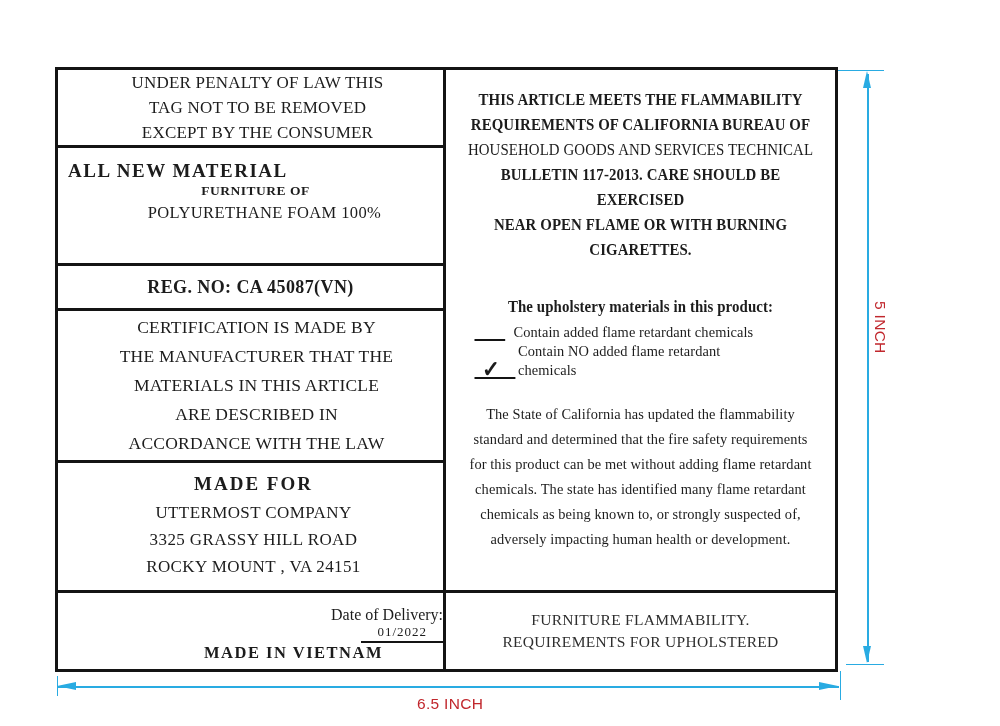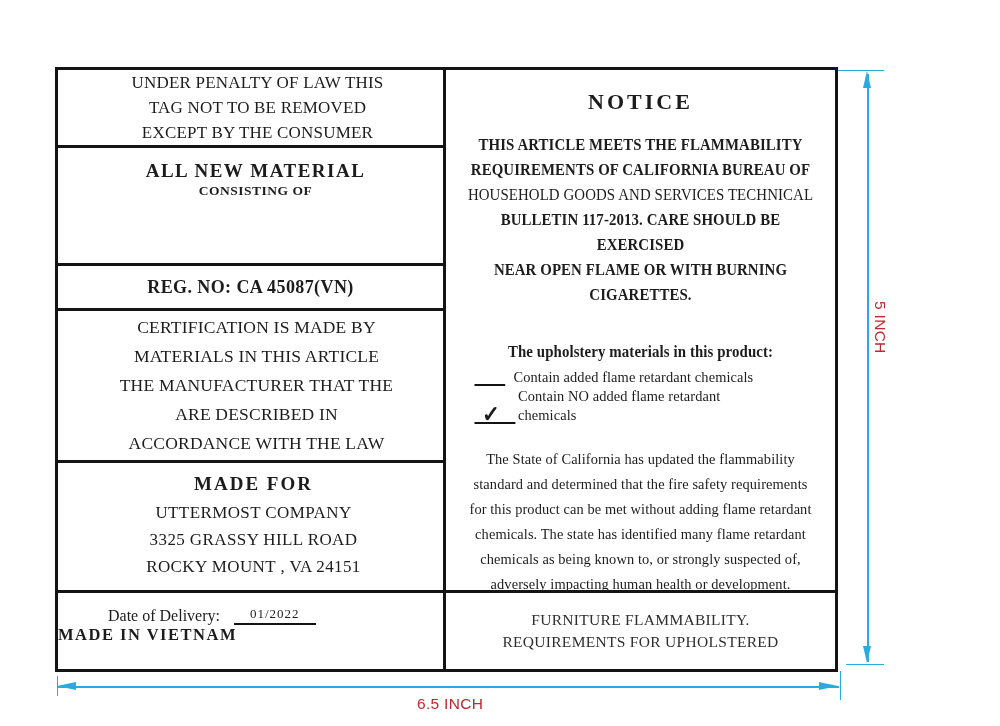--- a/index.html
+++ b/index.html
@@ -12,36 +12,36 @@
                border:3px solid #141414; display:flex; background:#fff;font-family:Liberation Serif, serif; }
   .col-left  { width:388px; border-right:3px solid #141414; display:flex; flex-direction:column; }
   .col-right { flex:1; display:flex; flex-direction:column; }
   .row { border-bottom:3px solid #141414; }
   .row:last-child { border-bottom:none; }
 
   
   .r-penalty { height:78px; display:flex; flex-direction:column; justify-content:center;
                text-align:center; font-size:17px; line-height:25px; padding-left:14px; letter-spacing:.2px; }
   .r-material { height:118px; padding-top:12px; }
-  .mat-title { text-align:center; font-weight:bold; font-size:19px; letter-spacing:1.5px; padding-left:10px; }
+  .mat-title { font-weight:bold; font-size:19px; letter-spacing:1.5px; padding-left:10px; }
   .mat-sub   { text-align:center; font-weight:bold; font-size:13.5px; letter-spacing:.5px; margin-top:1px; padding-left:10px; }
   .mat-item  { font-weight:bold; font-size:15px; margin-top:16px; padding-left:9px; letter-spacing:.2px; }
   .mat-val   { font-size:16.5px; margin-top:4px; text-align:center; padding-left:28px; letter-spacing:.4px; }
   .r-reg { height:45px; display:flex; align-items:center; justify-content:center;
            font-weight:bold; font-size:18px; letter-spacing:.4px; }
   .r-cert { height:152px; display:flex; flex-direction:column; justify-content:center;
             text-align:center; font-size:17.5px; line-height:29px; padding-left:12px; letter-spacing:.2px; }
   .r-made { height:130px; display:flex; flex-direction:column; justify-content:center; text-align:center; padding-left:6px; }
   .made-title { font-weight:bold; font-size:19px; letter-spacing:2px; margin-bottom:4px; }
   .made-line  { font-size:17px; line-height:27px; letter-spacing:.4px; }
   .r-delivery { flex:1; padding-top:13px; }
-  .del-line { padding-left:50px; font-size:16px; display:flex; align-items:flex-end; }
+  .del-line { padding-left:50px; font-size:16px; display:flex; align-items:flex-end;flex-direction:column; }
   .del-value { display:inline-block; font-size:13px; letter-spacing:1px; border-bottom:2px solid #141414;
                margin-left:14px; padding:0 16px 1px 16px; text-align:center; }
-  .vietnam { text-align:left; font-weight:bold; font-size:16.5px; letter-spacing:1.5px; padding-right:60px; }
+  .vietnam { text-align:right; font-weight:bold; font-size:16.5px; letter-spacing:1.5px; padding-right:60px; }
 
   
   .r-notice { height:523px; }
   .notice-title { text-align:center; font-weight:bold; font-size:22px; letter-spacing:3px; margin-top:19px; }
   .cond { transform:scaleX(0.93); transform-origin:50% 50%; }
   .para1 { margin-top:17px; text-align:center; font-size:16px; line-height:25px; letter-spacing:.1px; }
   .para1 .b { font-weight:bold; }
   .uph { margin-top:36px; }
   .uph-head { text-align:center; font-weight:bold; font-size:16px; letter-spacing:.1px; }
   .uph-opts { width:330px; margin:6px 0 0 16px; }
@@ -80,29 +80,30 @@
     <div class="col-left">
 
       <section class="row r-penalty">
         <div>UNDER PENALTY OF LAW THIS</div>
         <div>TAG NOT TO BE REMOVED</div>
         <div>EXCEPT BY THE CONSUMER</div>
       </section>
 
       <section class="row r-material">
         <div class="mat-title">ALL NEW MATERIAL</div>
-        <div class="mat-sub">CONSISTING OF</div>
+        <div class="mat-sub">FURNITURE OF</div>
+        <div class="mat-val">POLYURETHANE FOAM 100%</div>
       </section>
 
       <section class="row r-reg">REG. NO:  CA 45087(VN)</section>
 
       <section class="row r-cert">
         <div>CERTIFICATION IS MADE BY</div>
+        <div>THE MANUFACTURER THAT THE</div>
         <div>MATERIALS IN THIS ARTICLE</div>
-        <div>THE MANUFACTURER THAT THE</div>
         <div>ARE DESCRIBED IN</div>
         <div>ACCORDANCE WITH THE LAW</div>
       </section>
 
       <section class="row r-made">
         <div class="made-title">MADE FOR</div>
         <div class="made-line">UTTERMOST COMPANY</div>
         <div class="made-line">3325 GRASSY HILL ROAD</div>
         <div class="made-line">ROCKY MOUNT , VA 24151</div>
       </section>
@@ -113,21 +114,20 @@
           <span class="del-value">01/2022</span>
         </div>
         <div class="vietnam">MADE IN VIETNAM</div>
       </section>
 
     </div>
 
     <div class="col-right">
 
       <section class="row r-notice">
-        <div class="notice-title">NOTICE</div>
 
         <div class="para1 cond">
           <div class="b">THIS ARTICLE MEETS THE FLAMMABILITY</div>
           <div class="b">REQUIREMENTS OF CALIFORNIA BUREAU OF</div>
           <div>HOUSEHOLD GOODS AND SERVICES TECHNICAL</div>
           <div class="b">BULLETIN 117-2013. CARE SHOULD BE EXERCISED</div>
           <div class="b">NEAR OPEN FLAME OR WITH BURNING CIGARETTES.</div>
         </div>
 
         <div class="uph cond">

